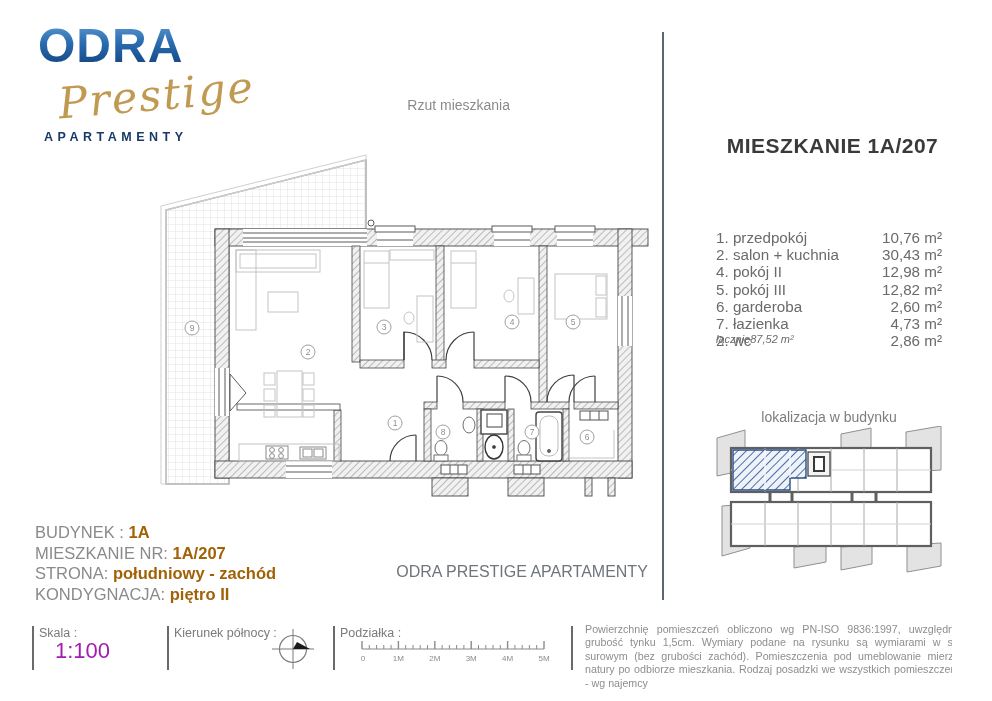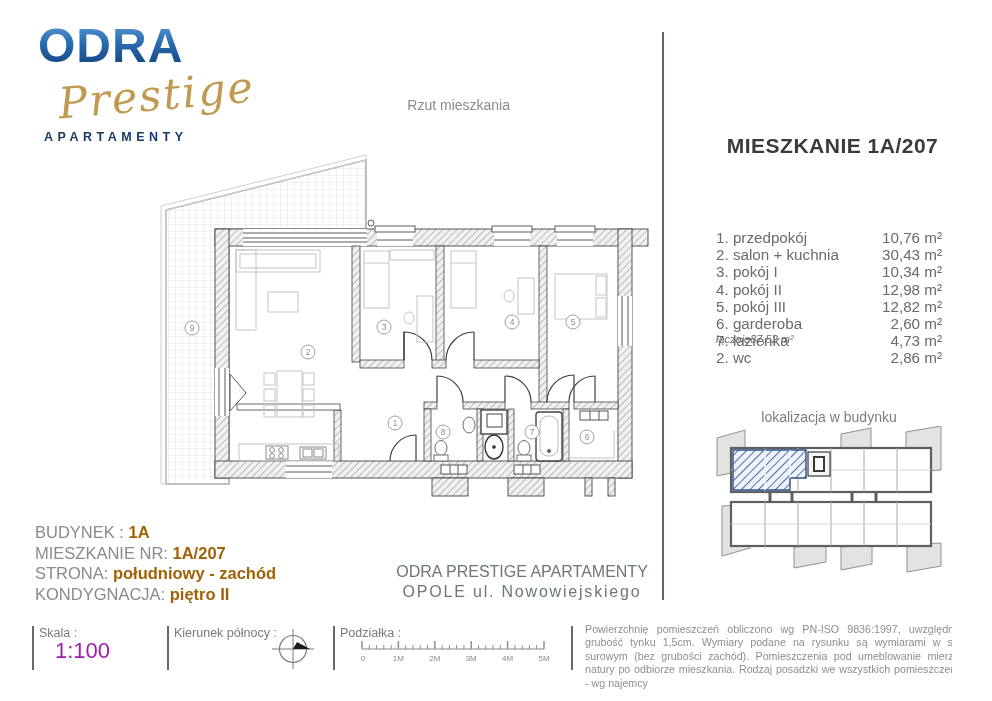--- a/index.html
+++ b/index.html
@@ -245,24 +245,20 @@
   <div class="rooms">
     <div class="room-row">
         <span>1. przedpokój</span>
         <span>10,76 m²</span>
       </div>
     <div class="room-row">
         <span>2. salon + kuchnia</span>
         <span>30,43 m²</span>
       </div>
     <div class="room-row">
-        <span>3. pokój I</span>
-        <span>10,34 m²</span>
-      </div>
-    <div class="room-row">
         <span>4. pokój II</span>
         <span>12,98 m²</span>
       </div>
     <div class="room-row">
         <span>5. pokój III</span>
         <span>12,82 m²</span>
       </div>
     <div class="room-row">
         <span>6. garderoba</span>
         <span>2,60 m²</span>
@@ -329,21 +325,20 @@
 
   <div class="details">
     <div><span>BUDYNEK : </span><b>1A</b></div>
     <div><span>MIESZKANIE NR: </span><b>1A/207</b></div>
     <div><span>STRONA: </span><b>południowy - zachód</b></div>
     <div><span>KONDYGNACJA: </span><b>piętro II</b></div>
   </div>
 
   <div class="address">
     <div>ODRA PRESTIGE APARTAMENTY</div>
-    <div class="l2">OPOLE ul. Nowowiejskiego</div>
   </div>
 
   <div class="vbar" style="left:32px"></div>
   <div class="vbar" style="left:167px"></div>
   <div class="vbar" style="left:333px"></div>
   <div class="vbar" style="left:571px"></div>
 
   <div class="f-label" style="left:39px;top:626px">Skala :</div>
   <div class="scale-val">1:100</div>
 

